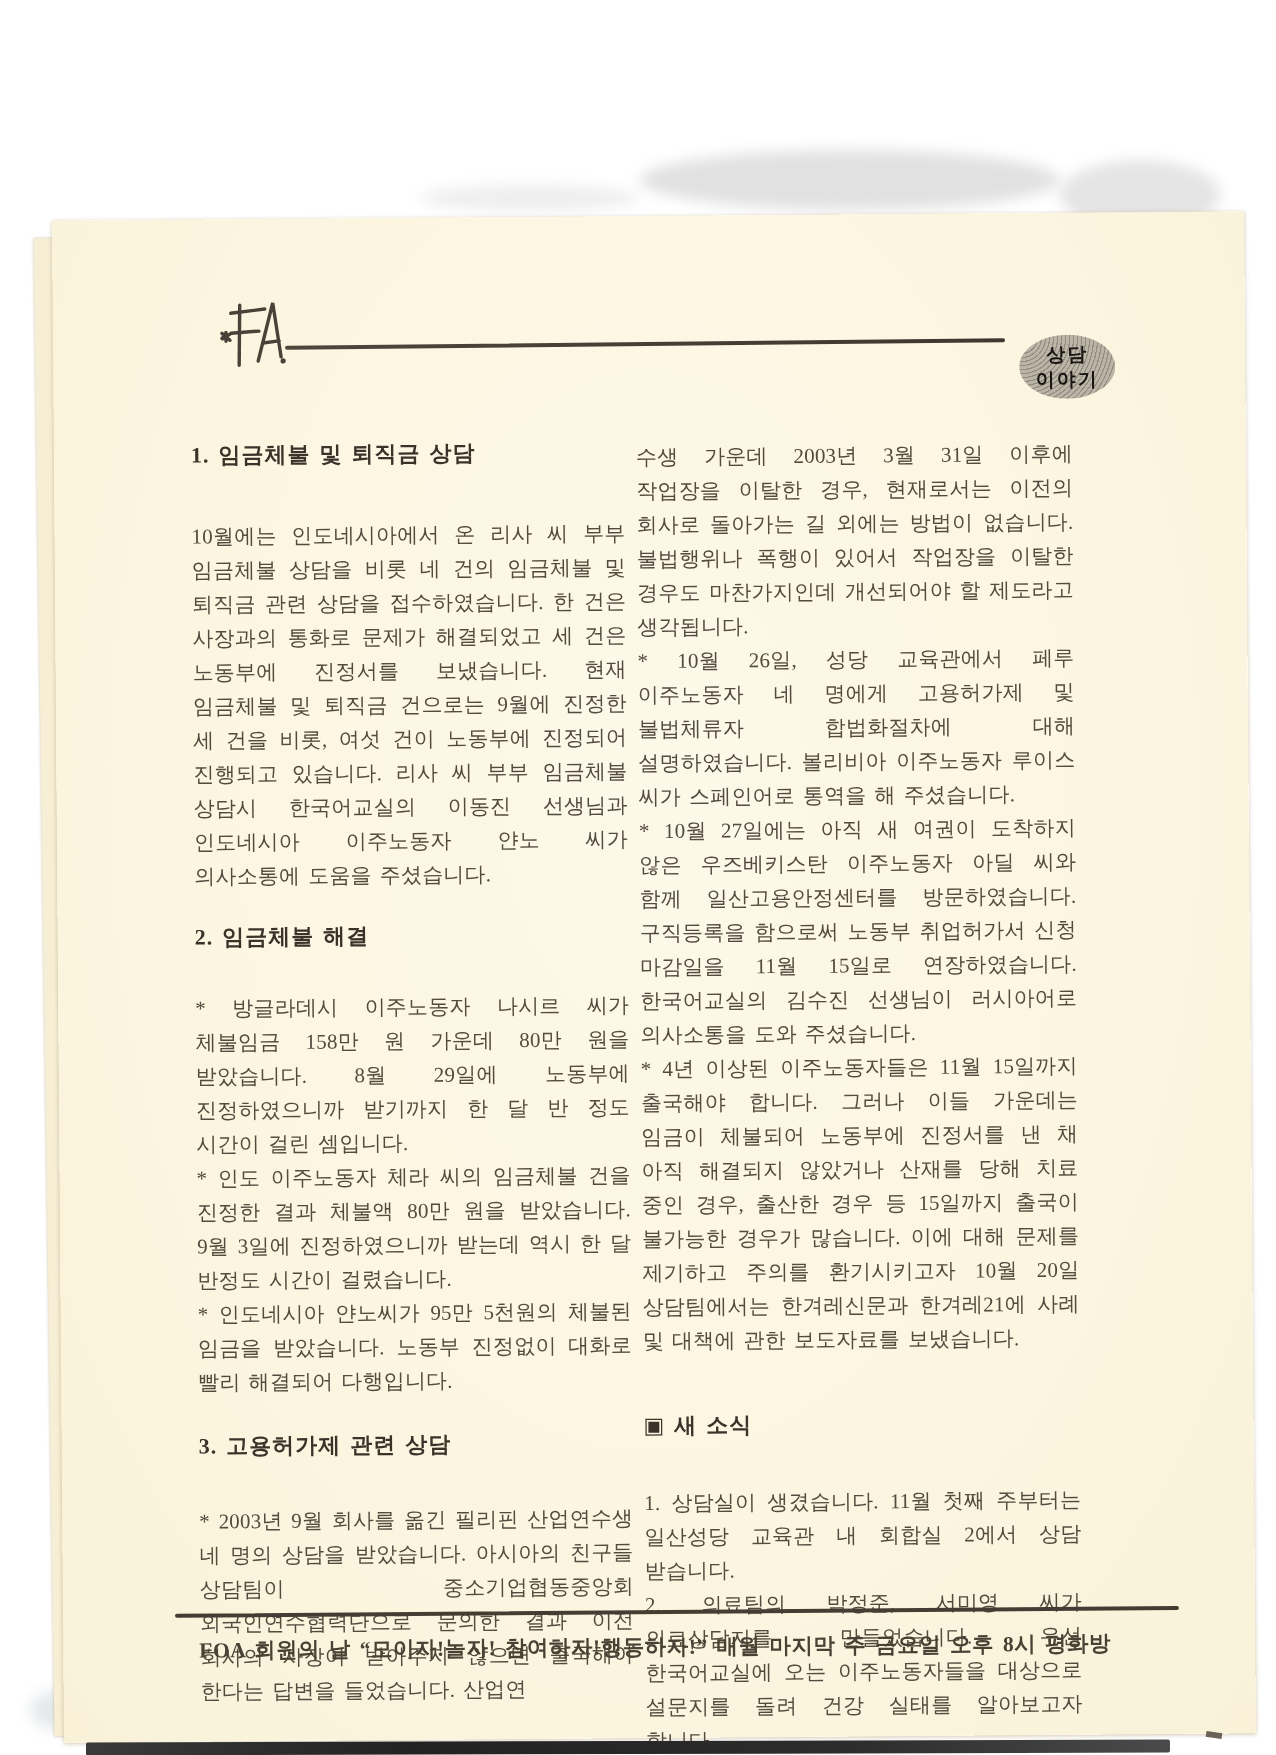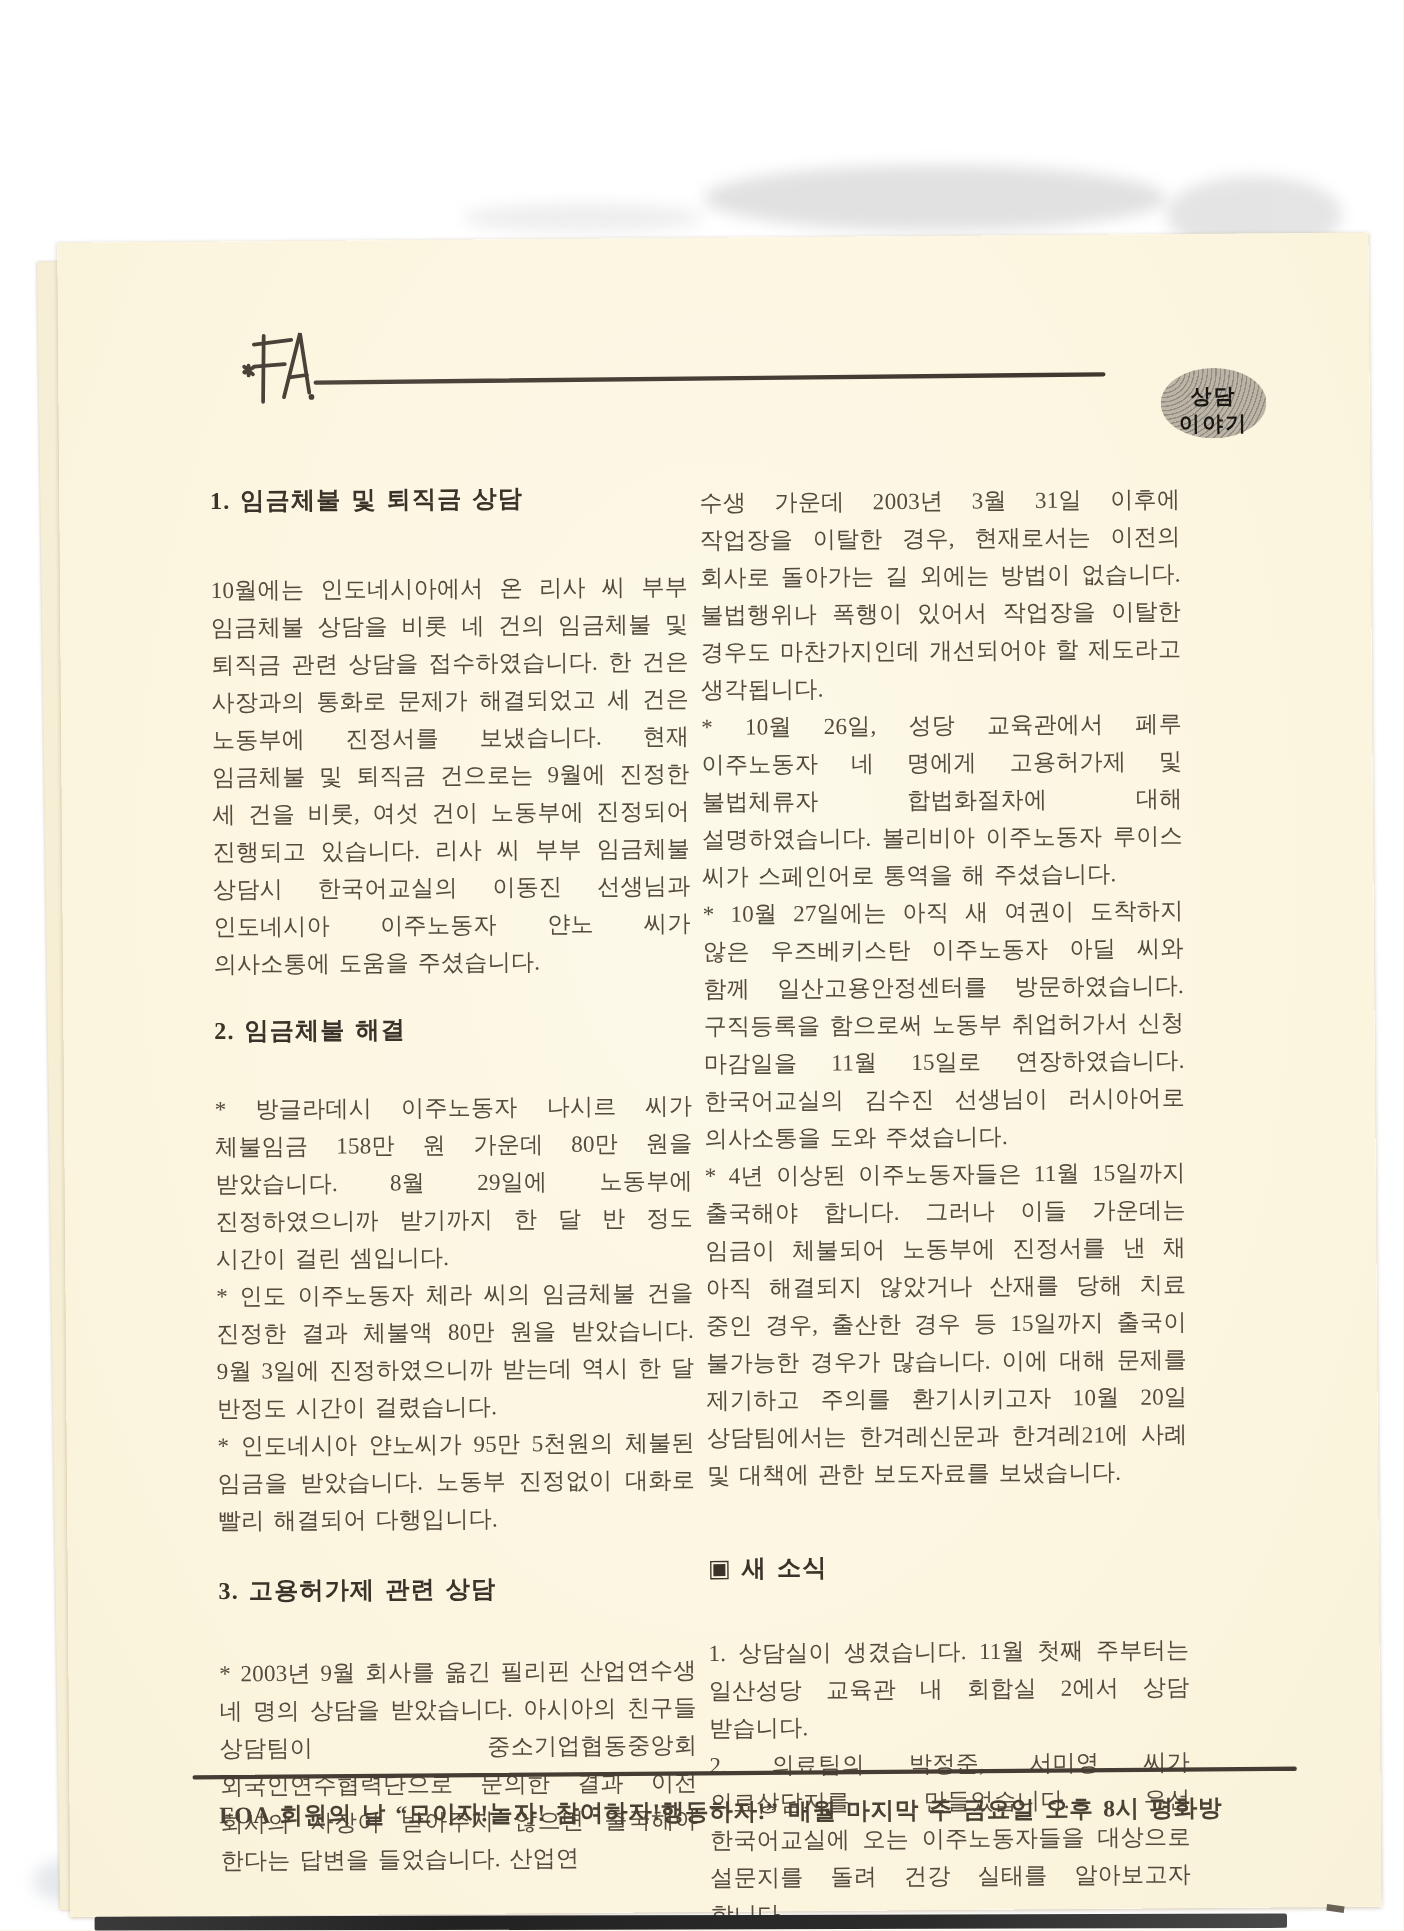--- a/index.html
+++ b/index.html
@@ -28,25 +28,25 @@
     transform:rotate(-0.45deg);
     box-shadow:0 1px 4px rgba(150,125,85,.45);
   }
 
   
   .fa-logo{position:absolute;left:160px;top:72px;width:84px;height:88px;}
   .header-rule{position:absolute;left:232px;top:126px;width:720px;height:4px;
     background:linear-gradient(90deg,#4e463c,#3f382f);border-radius:2px;
     transform:rotate(-0.15deg);}
   .badge{
-    position:absolute;left:1002px;top:122px;width:96px;height:64px;border-radius:50%;
+    position:absolute;left:966px;top:122px;width:96px;height:64px;border-radius:50%;
     background:
       repeating-radial-gradient(circle at 2px 2px, rgba(80,74,64,.38) 0 1px, transparent 1.4px 4px),
       #bcb5a7;
-    display:flex;flex-direction:column;align-items:center;justify-content:flex-end;
+    display:flex;flex-direction:column;align-items:center;justify-content:center;
     color:#181512;font-weight:bold;font-size:19px;line-height:25px;letter-spacing:2px;
     font-family:"Liberation Sans","DejaVu Sans",sans-serif;
   }
 
   
   .col{position:absolute;color:#544a3e;font-size:21px;line-height:34px;
     text-align:justify;letter-spacing:.2px;word-spacing:2.5px;word-break:keep-all;}
   .col-left{left:137px;top:222px;width:434px;}
   .col-right{left:582px;top:224px;width:437px;}
   .col p{margin:0;}

